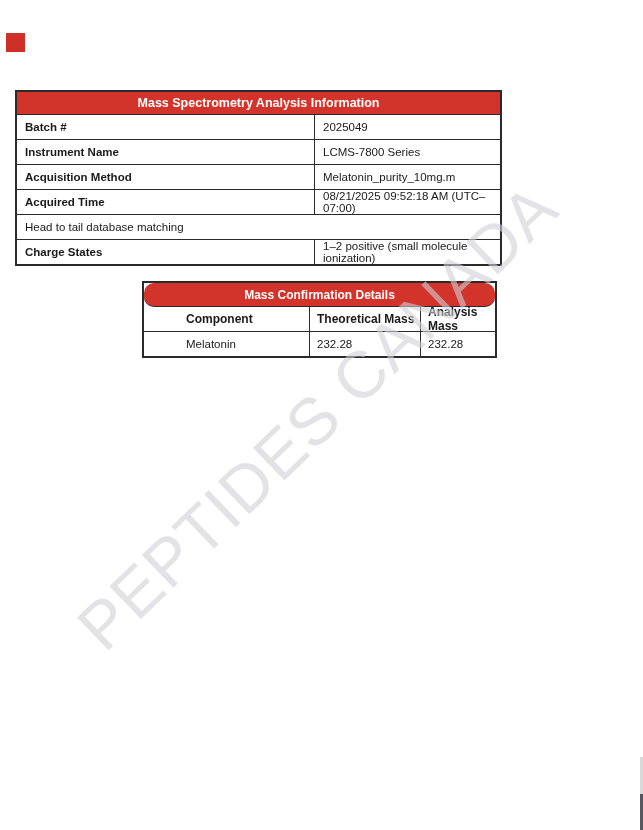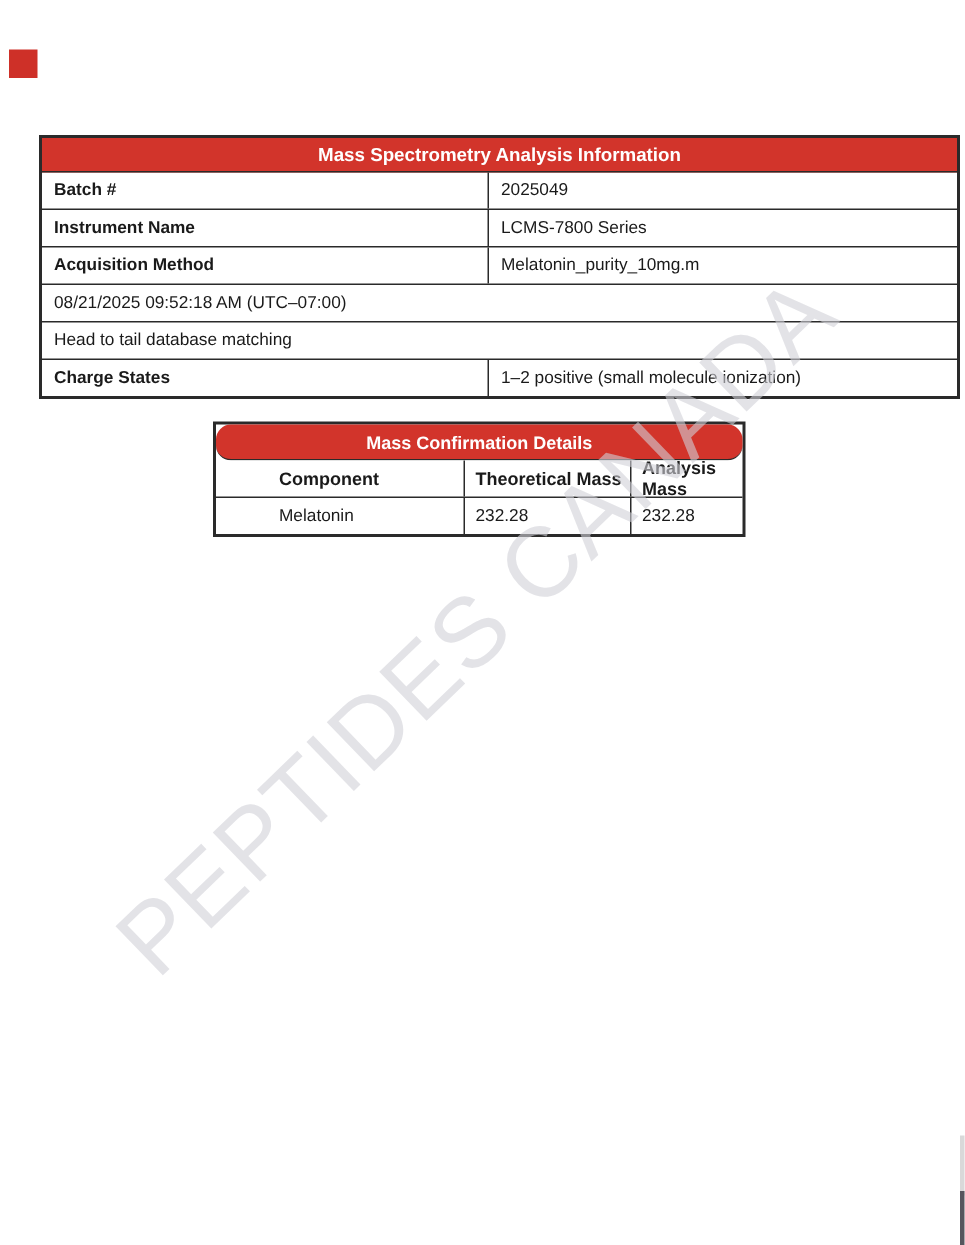--- a/index.html
+++ b/index.html
@@ -15,21 +15,21 @@
 
   
   .corner-square {
     position:absolute; left:6px; top:33px;
     width:19px; height:19px;
     background:#ce3028;
   }
 
   
   .ms-table {
-    position:absolute; left:26px; top:90px; width:614px;
+    position:absolute; left:15px; top:90px; width:487px;
     border:2px solid #2a2a2a;
     background:#ffffff;
   }
   .tbl-title {
     height:23px;
     background:#d2342b;
     color:#ffffff;
     font-weight:bold;
     font-size:12.5px;
     display:flex; align-items:center; justify-content:center;
@@ -120,20 +120,21 @@
   </div>
   <div class="kv-row">
     <div class="kv-label">Instrument Name</div>
     <div class="kv-value">LCMS-7800 Series</div>
   </div>
   <div class="kv-row">
     <div class="kv-label">Acquisition Method</div>
     <div class="kv-value">Melatonin_purity_10mg.m</div>
   </div>
   <div class="kv-row">
+    <div class="kv-label">Acquired Time</div>
     <div class="kv-value">08/21/2025 09:52:18 AM (UTC–07:00)</div>
   </div>
   <div class="kv-row">
     <div class="kv-value">Head to tail database matching</div>
   </div>
   <div class="kv-row">
     <div class="kv-label">Charge States</div>
     <div class="kv-value">1–2 positive (small molecule ionization)</div>
   </div>
 </div>

